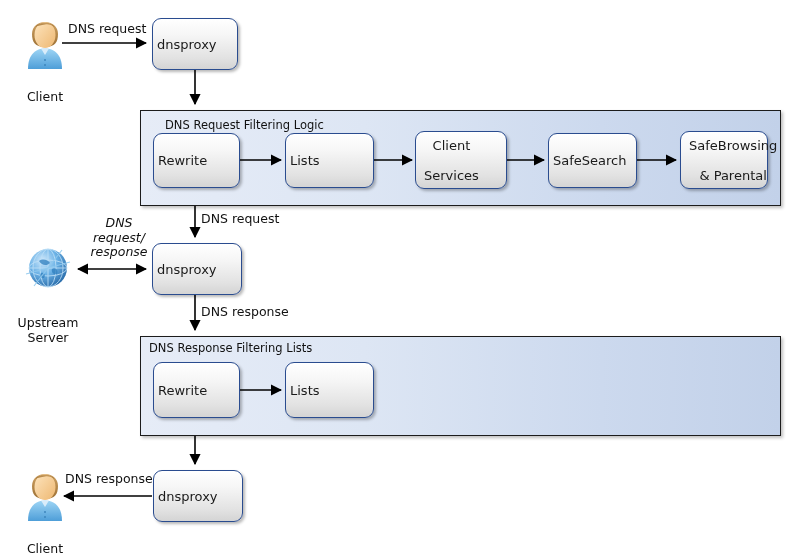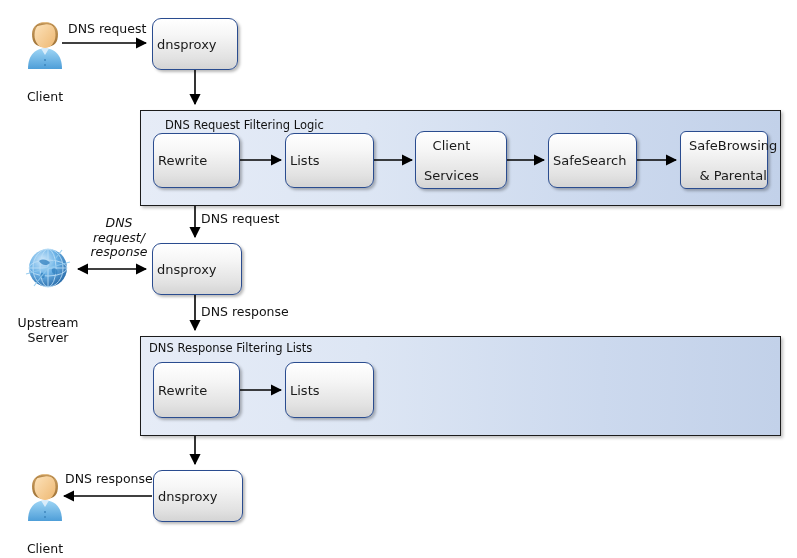--- a/index.html
+++ b/index.html
@@ -151,21 +151,21 @@
   </div>
   <div class="node" style="left:285px;top:133px;width:89px;height:55px;">
     <span>Lists</span>
   </div>
   <div class="node" style="left:415px;top:131px;width:92px;height:58px;">
     <span><span>Client</span><br><span>Services</span></span>
   </div>
   <div class="node" style="left:548px;top:133px;width:89px;height:55px;">
     <span>SafeSearch</span>
   </div>
-  <div class="node" style="left:680px;top:131px;width:88px;height:58px;border-radius:6px;">
+  <div class="node" style="left:680px;top:131px;width:88px;height:58px;">
     <span><span>SafeBrowsing</span><br><span>&amp; Parental</span></span>
   </div>
 
   <div class="label" style="left:201px;top:212px;">DNS request</div>
 
   <div class="icon" style="left:22px;top:242px;width:52px;height:52px;">
     <svg width="52" height="52" viewBox="0 0 52 52" xmlns="http://www.w3.org/2000/svg">
       <defs>
         <radialGradient id="globeG" cx="0.36" cy="0.3" r="0.82">
           <stop offset="0" stop-color="#cfe8fb"></stop>

